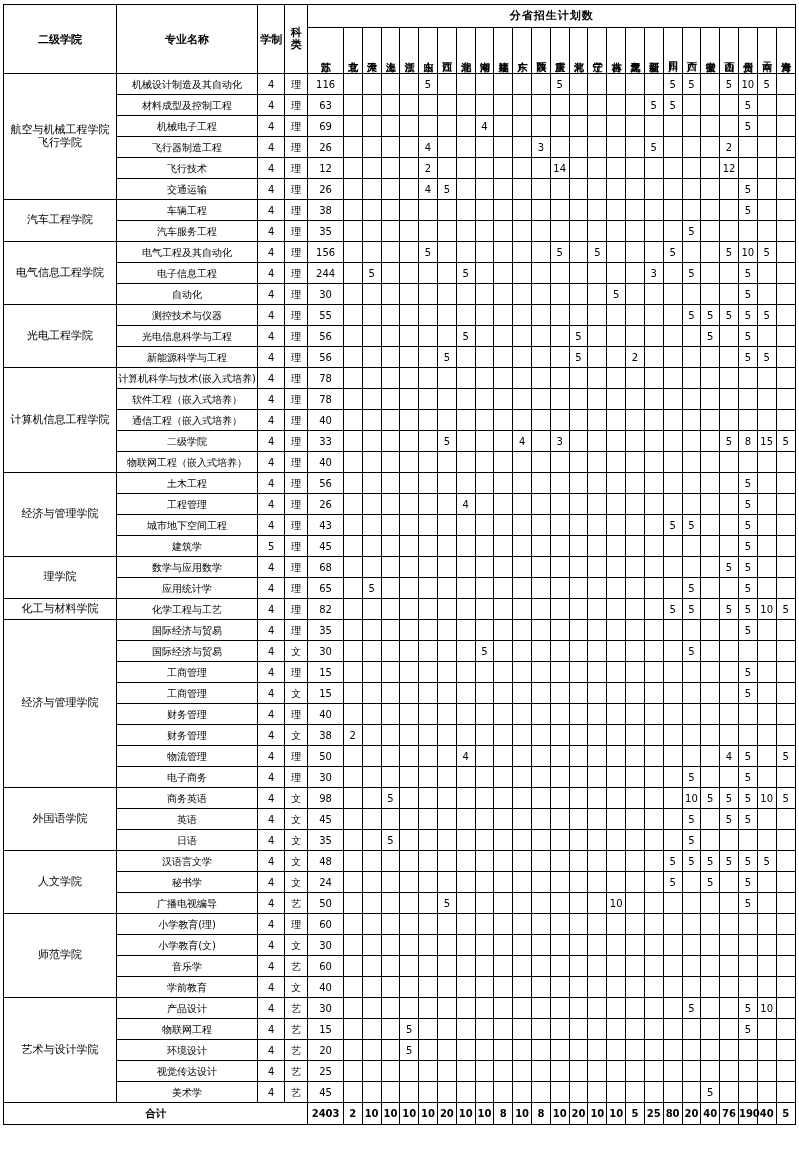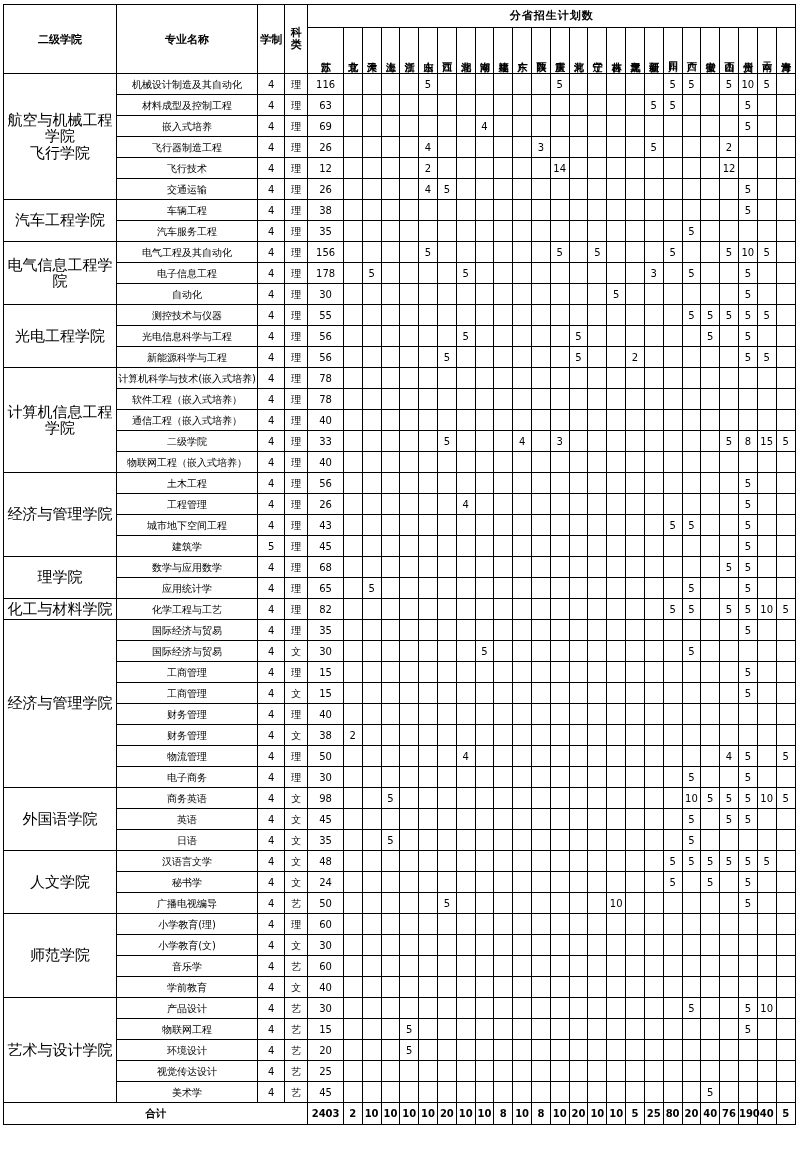--- a/index.html
+++ b/index.html
@@ -5,21 +5,21 @@
   html,body{margin:0;padding:0;background:#fff;}
   body{font-family:"DejaVu Sans","Liberation Sans",sans-serif;}
   #wrap{width:799px;height:1159px;position:relative;box-sizing:border-box;padding:4px 3px 3px 3px;}
   table{border-collapse:collapse;table-layout:fixed;width:793px;}
   td,th{border:1px solid #000;font-weight:normal;padding:0;text-align:center;vertical-align:middle;
         font-size:10px;line-height:1.1;color:#000;}
   .hdr-top{font-size:11px;font-weight:bold;letter-spacing:1px;height:22px;}
   .hdr-left{font-size:11px;font-weight:bold;font-family:Liberation Serif, serif;}
   .prov{font-size:10px;font-weight:bold;}
   .prov-v{writing-mode:vertical-rl;text-orientation:upright;letter-spacing:0px;line-height:1;display:inline-block;}
-  .college{font-size:15px;}
+  .college{font-size:11px;}
   .major{font-size:10px;}
   .num{font-size:10px;}
   tr{height:21px;}
   .total td{font-size:10px;font-weight:bold;}
   .total .lbl{font-size:10.5px;}
 </style>
 </head>
 <body>
 
 <div id="wrap">
@@ -149,21 +149,21 @@
           <td class="num">5</td>
           <td class="num">5</td>
           <td class="num"></td>
           <td class="num"></td>
           <td class="num"></td>
           <td class="num">5</td>
           <td class="num"></td>
           <td class="num"></td>
         </tr>
         <tr>
-          <td class="major">嵌入式培养</td>
+          <td class="major">机械电子工程</td>
           <td class="num">4</td>
           <td class="num">理</td>
           <td class="num">69</td>
           <td class="num"></td>
           <td class="num"></td>
           <td class="num"></td>
           <td class="num"></td>
           <td class="num"></td>
           <td class="num"></td>
           <td class="num"></td>
@@ -364,21 +364,21 @@
           <td class="num"></td>
           <td class="num">5</td>
           <td class="num">10</td>
           <td class="num">5</td>
           <td class="num"></td>
         </tr>
         <tr>
           <td class="major">电子信息工程</td>
           <td class="num">4</td>
           <td class="num">理</td>
-          <td class="num">178</td>
+          <td class="num">244</td>
           <td class="num"></td>
           <td class="num">5</td>
           <td class="num"></td>
           <td class="num"></td>
           <td class="num"></td>
           <td class="num"></td>
           <td class="num">5</td>
           <td class="num"></td>
           <td class="num"></td>
           <td class="num"></td>

